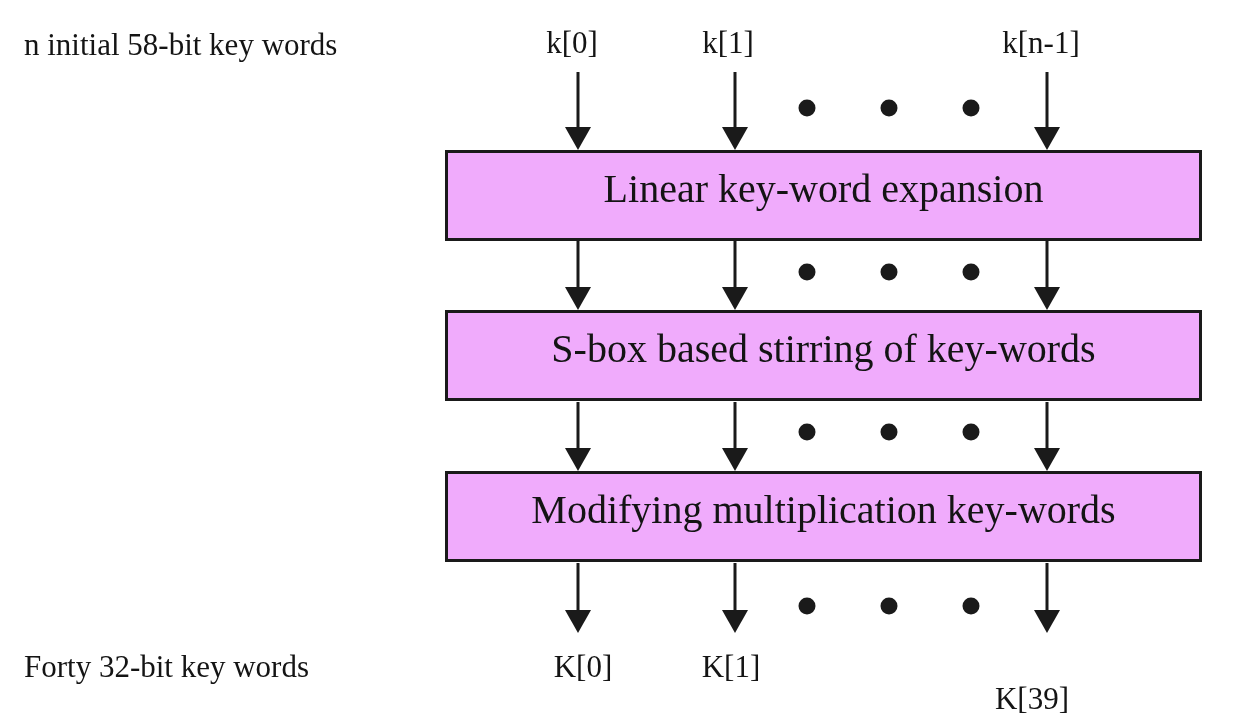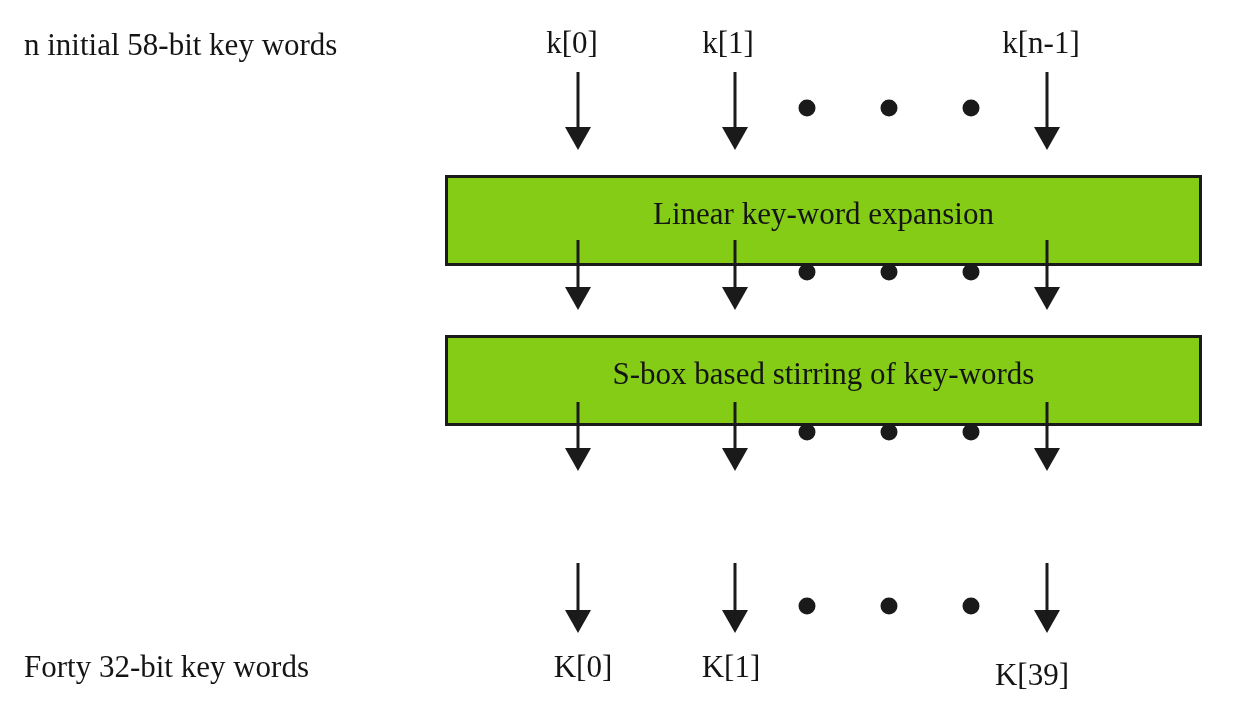--- a/index.html
+++ b/index.html
@@ -27,28 +27,27 @@
     transform: translateX(-50%);
     text-align: center;
   }
   .stage-box {
     position: absolute;
     left: 445px;
     width: 757px;
     height: 91px;
     border: 3px solid #1a1a1a;
     box-sizing: border-box;
-    background: #84cc16;
+    background: #f0abfc;
     display: flex;
     align-items: center;
     justify-content: center;
     padding-bottom: 14px;
-    font-size: 31px;
+    font-size: 40px;
     white-space: nowrap;
-    margin-top: 25px;
   }
   .sb1 { top: 150px; }
   .sb2 { top: 310px; }
   .sb3 { top: 471px; }
 
   .arrow {
     position: absolute;
     width: 26px;
     transform: translateX(-50%);
   }
@@ -159,34 +158,37 @@
       <div class="head"></div>
     </div>
   <div class="arrow cx3 ar-g2">
       <div class="shaft"></div>
       <div class="head"></div>
     </div>
   <div class="dot dx1 dr3"></div>
   <div class="dot dx2 dr3"></div>
   <div class="dot dx3 dr3"></div>
 
+  <div class="stage-box sb3">
+    <span>Modifying multiplication key-words</span>
+  </div>
 
   <div class="arrow cx1 ar-bot">
       <div class="shaft"></div>
       <div class="head"></div>
     </div>
   <div class="arrow cx2 ar-bot">
       <div class="shaft"></div>
       <div class="head"></div>
     </div>
   <div class="arrow cx3 ar-bot">
       <div class="shaft"></div>
       <div class="head"></div>
     </div>
   <div class="dot dx1 dr4"></div>
   <div class="dot dx2 dr4"></div>
   <div class="dot dx3 dr4"></div>
 
   <div class="label centered" style="left:583px; top:650px;">K[0]</div>
   <div class="label centered" style="left:731px; top:650px;">K[1]</div>
-  <div class="label centered" style="left:1032px; top:658px;">K[39]</div>
+  <div class="label centered" style="left:1032px; top:682px;">K[39]</div>
 
 </div>
 
 </body></html>

